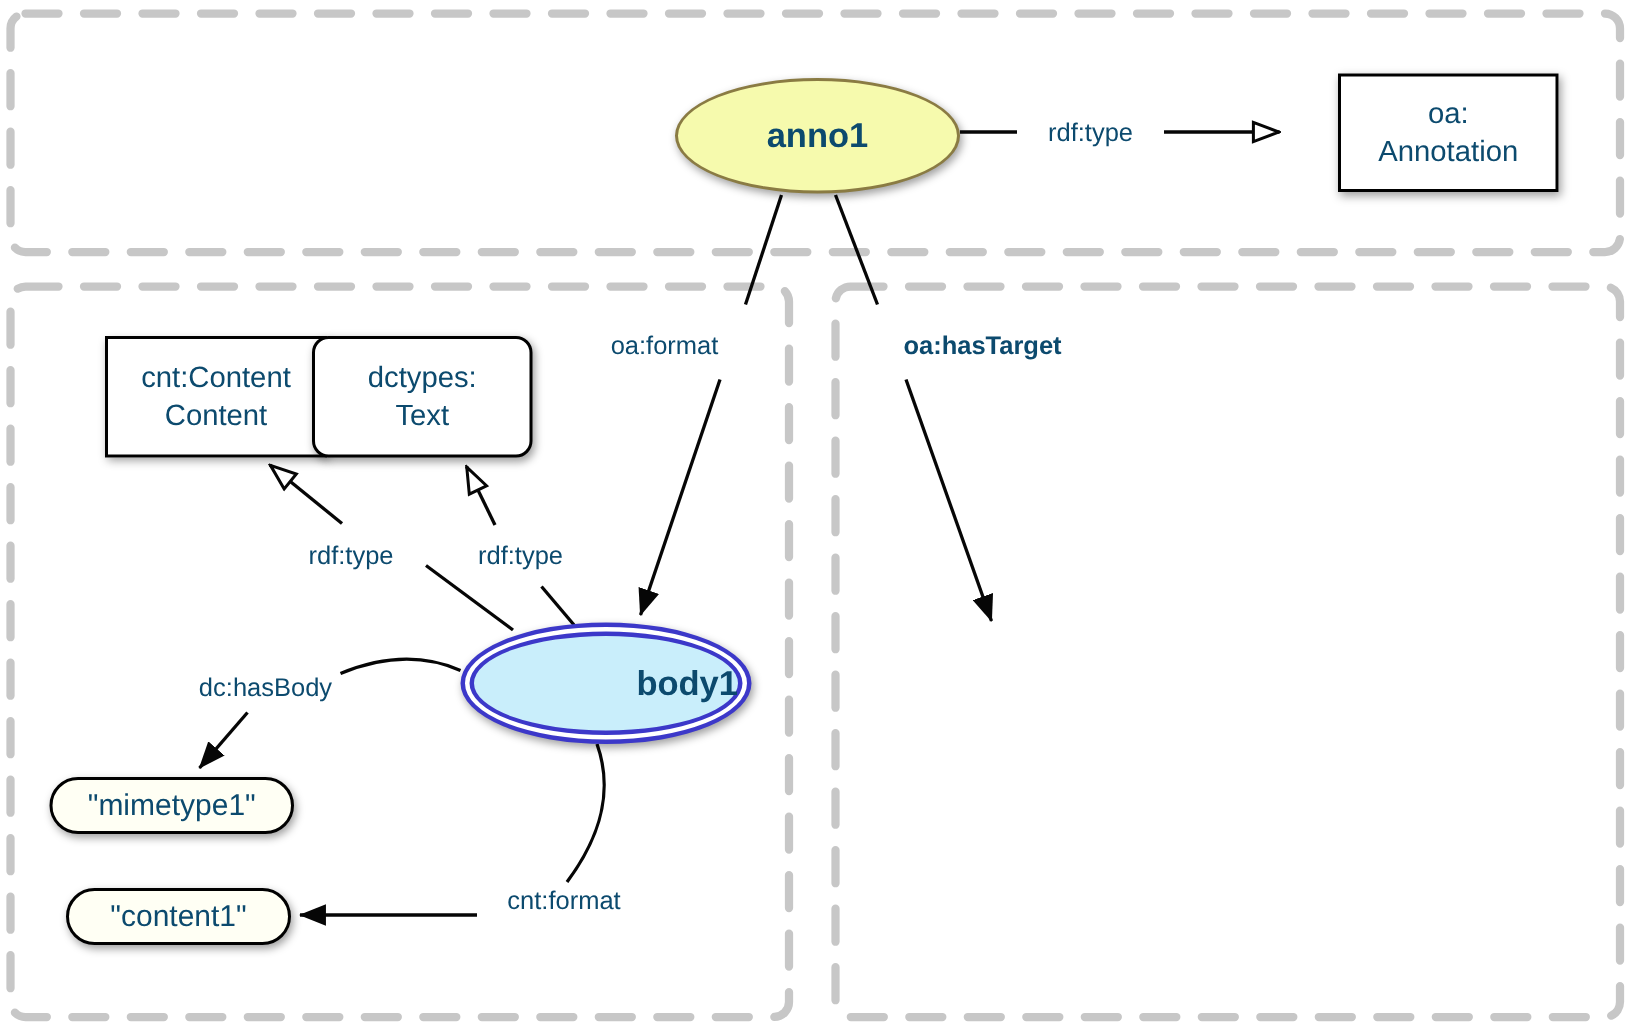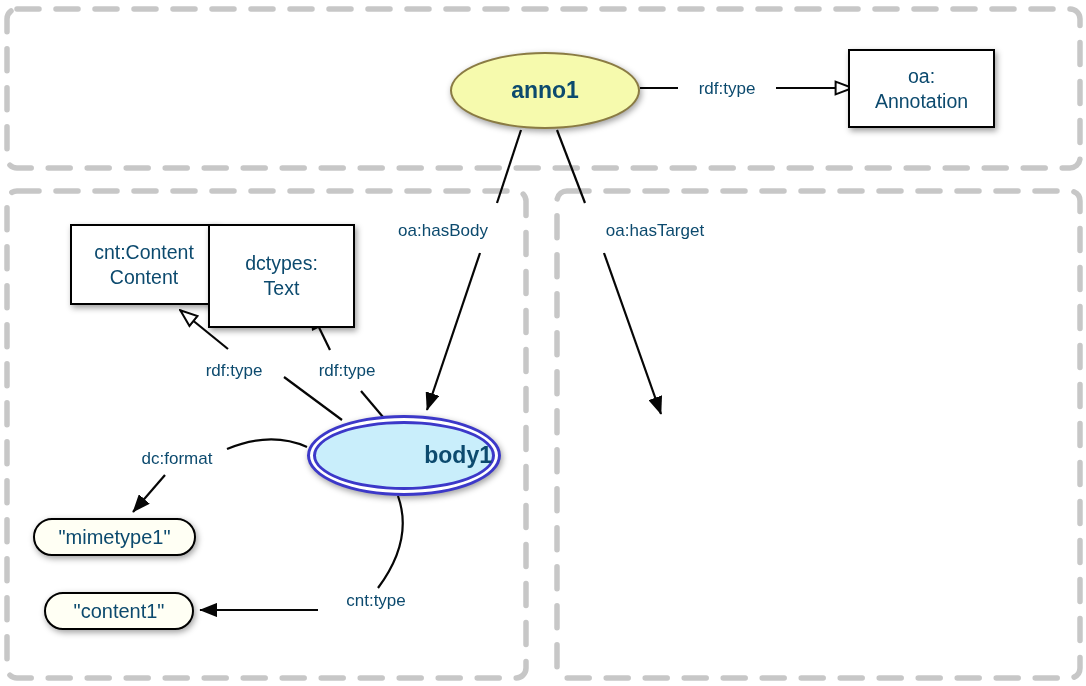--- a/index.html
+++ b/index.html
@@ -119,31 +119,31 @@
     <path class="edge" d="M165,475 L133,512" marker-end="url(#mSolid)"></path>
 
     <path class="edge" d="M398,496 C409,527 401,557 378,588"></path>
     <path class="edge" d="M318,610 L200,610" marker-end="url(#mSolid)"></path>
   </svg>
 
   <div class="node ellipse shadow n-anno" style="left:450px;top:52px;width:190px;height:77px;">
     <span>anno1</span>
   </div>
 
-  <div class="node rect-node shadow" style="left:848px;top:49px;width:147px;height:79px;">
+  <div class="node rect-node shadow" style="left:892px;top:49px;width:147px;height:79px;">
     <span>oa:</span>
     <span>Annotation</span>
   </div>
 
   <div class="node rect-node shadow" style="left:29px;top:224px;width:148px;height:81px;margin-left:41px;">
     <span>cnt:Content</span>
     <span>Content</span>
   </div>
 
-  <div class="node rect-node shadow" style="left:208px;top:224px;width:147px;height:104px;">
+  <div class="node rect-node shadow" style="left:208px;top:224px;width:147px;height:81px;border-radius:11px;">
     <span>dctypes:</span>
     <span>Text</span>
   </div>
 
   <div class="node n-body-outer shadow" style="left:307px;top:415px;width:194px;height:81px;">
     <div class="n-body-inner">
       <span>body1</span>
     </div>
   </div>
 
@@ -151,25 +151,25 @@
   <div class="node pill shadow" style="left:33px;top:518px;width:163px;height:38px;">
     <span>"mimetype1"</span>
   </div>
 
   <div class="node pill shadow" style="left:44px;top:592px;width:150px;height:38px;">
     <span>"content1"</span>
   </div>
 
   <div class="edge-label" style="left:727px;top:89px;">rdf:type</div>
 
-  <div class="edge-label" style="left:443px;top:231px;">oa:hasBody</div>
+  <div class="edge-label" style="left:443px;top:231px;">oa:format</div>
 
-  <div class="edge-label" style="left:655px;top:231px;">oa:hasTarget</div>
+  <div class="edge-label" style="left:655px;top:231px;font-weight:bold;">oa:hasTarget</div>
 
   <div class="edge-label" style="left:234px;top:371px;">rdf:type</div>
 
   <div class="edge-label" style="left:347px;top:371px;">rdf:type</div>
 
-  <div class="edge-label" style="left:177px;top:459px;">dc:format</div>
+  <div class="edge-label" style="left:177px;top:459px;">dc:hasBody</div>
 
-  <div class="edge-label" style="left:376px;top:601px;">cnt:type</div>
+  <div class="edge-label" style="left:376px;top:601px;">cnt:format</div>
 
 </div>
 
 </body></html>

